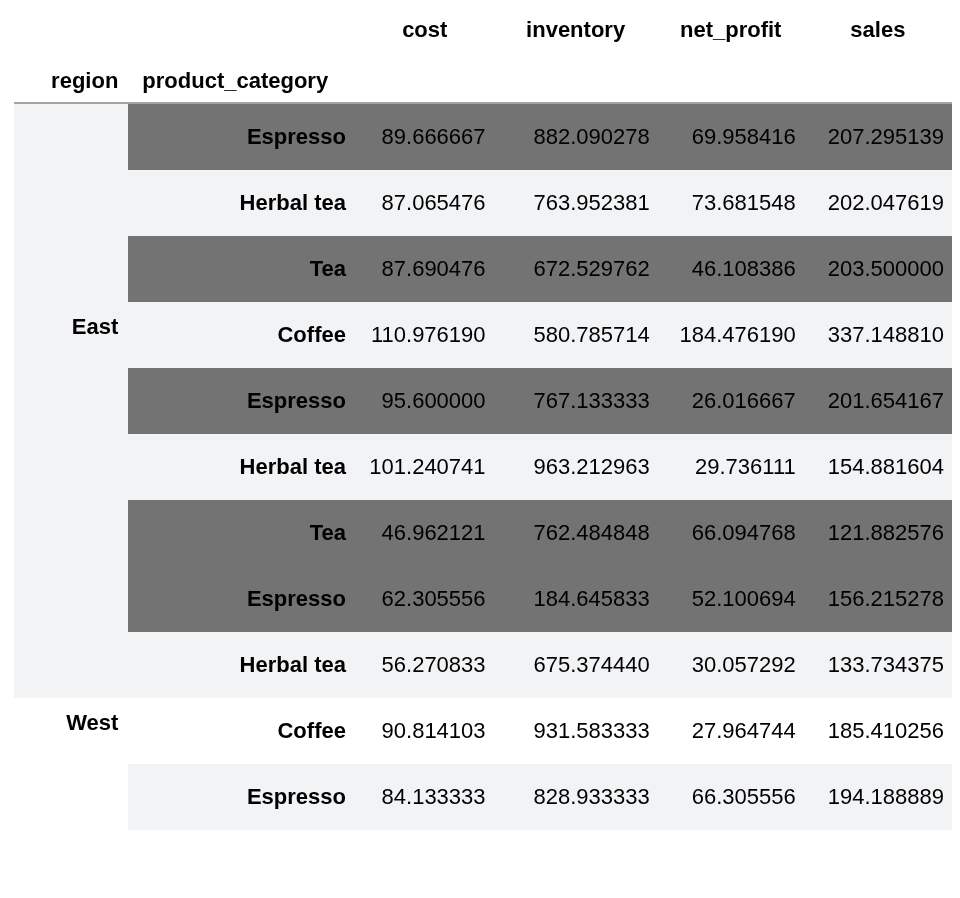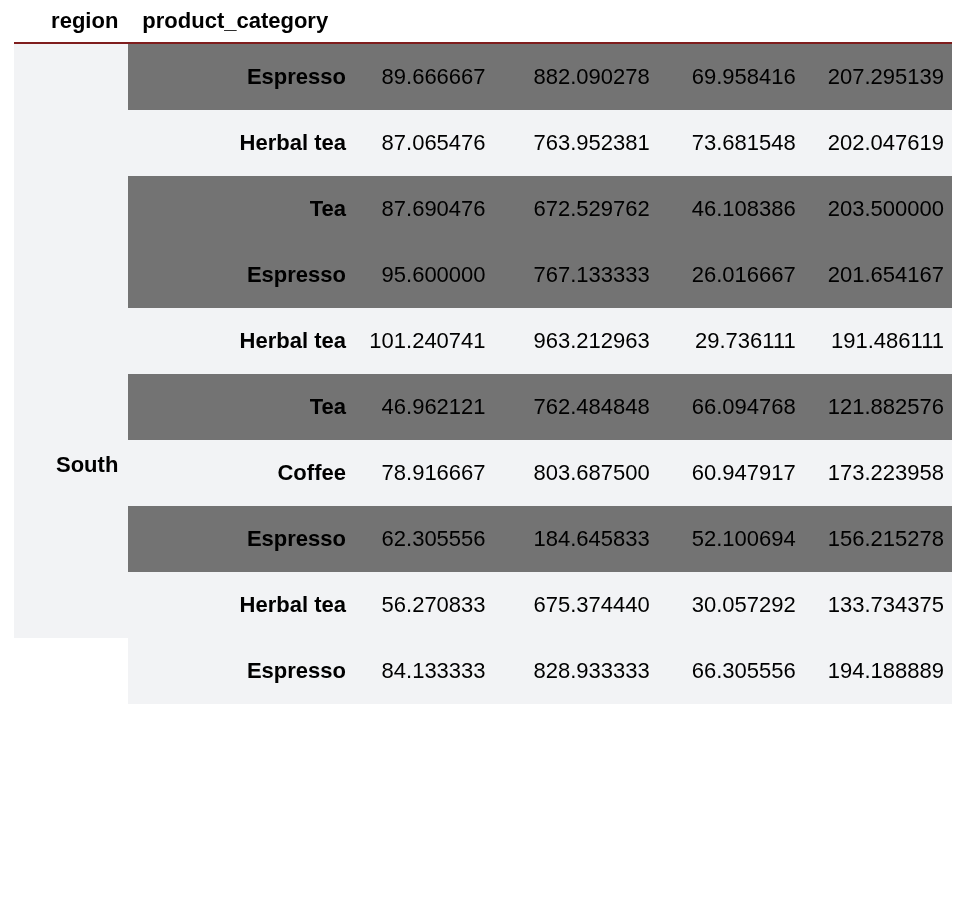--- a/index.html
+++ b/index.html
@@ -73,21 +73,21 @@
   thead tr.hdr-index th.idx-prodcat {
     text-align: left;
     padding-left: 14px;
   }
   thead tr.hdr-index th.empty-m {
     text-align: center;
   }
 
   
   thead tr.hdr-index th {
-    border-bottom: 2px solid #7f1d1d;
+    border-bottom: 2px solid #a3a3a3;
   }
 
   
   tbody td, tbody th {
     border: none;
     padding: 0;
     height: 52px;
     vertical-align: middle;
     color: #000000;
     font-weight: normal;
@@ -128,20 +128,28 @@
   <table class="df">
     <colgroup>
       <col class="c-region">
       <col class="c-prodcat">
       <col class="c-cost">
       <col class="c-inv">
       <col class="c-np">
       <col class="c-sales">
     </colgroup>
     <thead>
+      <tr class="hdr-measures">
+        <th class="blank"></th>
+        <th class="blank"></th>
+        <th>cost</th>
+        <th>inventory</th>
+        <th>net_profit</th>
+        <th>sales</th>
+      </tr>
       <tr class="hdr-index">
         <th class="idx-region">region</th>
         <th class="idx-prodcat">product_category</th>
         <th class="empty-m"></th>
         <th class="empty-m"></th>
         <th class="empty-m"></th>
         <th class="empty-m"></th>
       </tr>
     </thead>
     <tbody id="df-body">
@@ -163,66 +171,74 @@
         </tr>
         <tr>
           <th class="region-cell bg-gray"></th>
           <th class="prodcat-cell bg-white">Tea</th>
           <td class="num bg-white">87.690476</td>
           <td class="num bg-white">672.529762</td>
           <td class="num bg-white">46.108386</td>
           <td class="num bg-white last">203.500000</td>
         </tr>
         <tr>
+          <th class="region-cell bg-gray">East</th>
+          <th class="prodcat-cell bg-gray">Coffee</th>
+          <td class="num bg-gray">110.976190</td>
+          <td class="num bg-gray">580.785714</td>
+          <td class="num bg-gray">184.476190</td>
+          <td class="num bg-gray last">337.148810</td>
+        </tr>
+        <tr>
           <th class="region-cell bg-gray"></th>
           <th class="prodcat-cell bg-white">Espresso</th>
           <td class="num bg-white">95.600000</td>
           <td class="num bg-white">767.133333</td>
           <td class="num bg-white">26.016667</td>
           <td class="num bg-white last">201.654167</td>
         </tr>
         <tr>
           <th class="region-cell bg-gray"></th>
           <th class="prodcat-cell bg-gray">Herbal tea</th>
           <td class="num bg-gray">101.240741</td>
           <td class="num bg-gray">963.212963</td>
           <td class="num bg-gray">29.736111</td>
-          <td class="num bg-gray last">191.486111</td>
+          <td class="num bg-gray last">154.881604</td>
         </tr>
         <tr>
           <th class="region-cell bg-gray"></th>
           <th class="prodcat-cell bg-white">Tea</th>
           <td class="num bg-white">46.962121</td>
           <td class="num bg-white">762.484848</td>
           <td class="num bg-white">66.094768</td>
           <td class="num bg-white last">121.882576</td>
         </tr>
         <tr>
-          <th class="region-cell bg-gray">South</th>
-          <th class="prodcat-cell bg-gray">Coffee</th>
-          <td class="num bg-gray">78.916667</td>
-          <td class="num bg-gray">803.687500</td>
-          <td class="num bg-gray">60.947917</td>
-          <td class="num bg-gray last">173.223958</td>
-        </tr>
-        <tr>
           <th class="region-cell bg-gray"></th>
           <th class="prodcat-cell bg-white">Espresso</th>
           <td class="num bg-white">62.305556</td>
           <td class="num bg-white">184.645833</td>
           <td class="num bg-white">52.100694</td>
           <td class="num bg-white last">156.215278</td>
         </tr>
         <tr>
           <th class="region-cell bg-gray"></th>
           <th class="prodcat-cell bg-gray">Herbal tea</th>
           <td class="num bg-gray">56.270833</td>
           <td class="num bg-gray">675.374440</td>
           <td class="num bg-gray">30.057292</td>
           <td class="num bg-gray last">133.734375</td>
+        </tr>
+        <tr>
+          <th class="region-cell bg-plain">West</th>
+          <th class="prodcat-cell bg-plain">Coffee</th>
+          <td class="num bg-plain">90.814103</td>
+          <td class="num bg-plain">931.583333</td>
+          <td class="num bg-plain">27.964744</td>
+          <td class="num bg-plain last">185.410256</td>
         </tr>
         <tr>
           <th class="region-cell bg-plain"></th>
           <th class="prodcat-cell bg-gray">Espresso</th>
           <td class="num bg-gray">84.133333</td>
           <td class="num bg-gray">828.933333</td>
           <td class="num bg-gray">66.305556</td>
           <td class="num bg-gray last">194.188889</td>
         </tr>
       </tbody>

